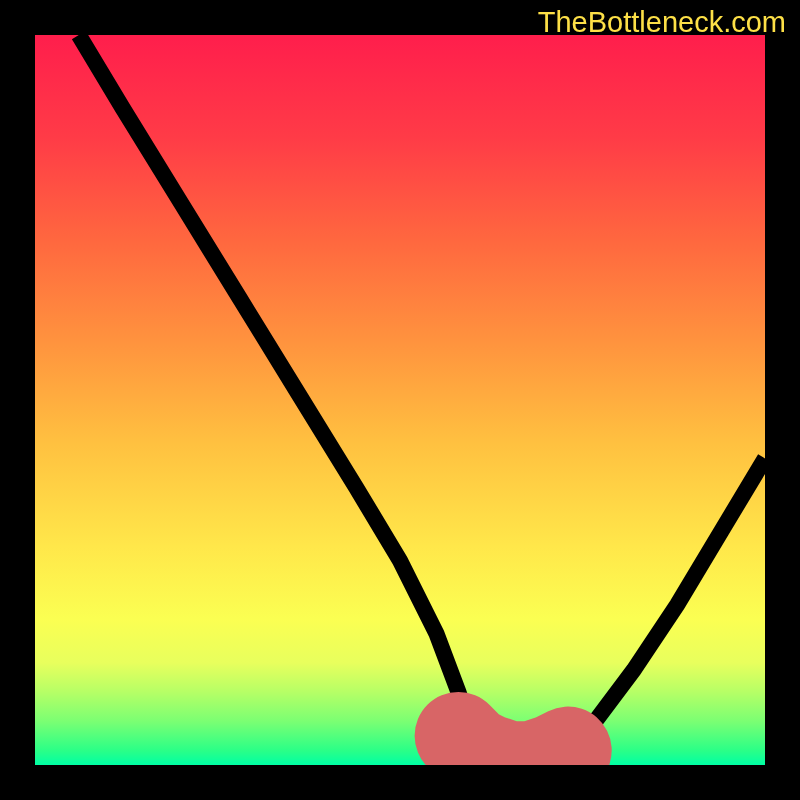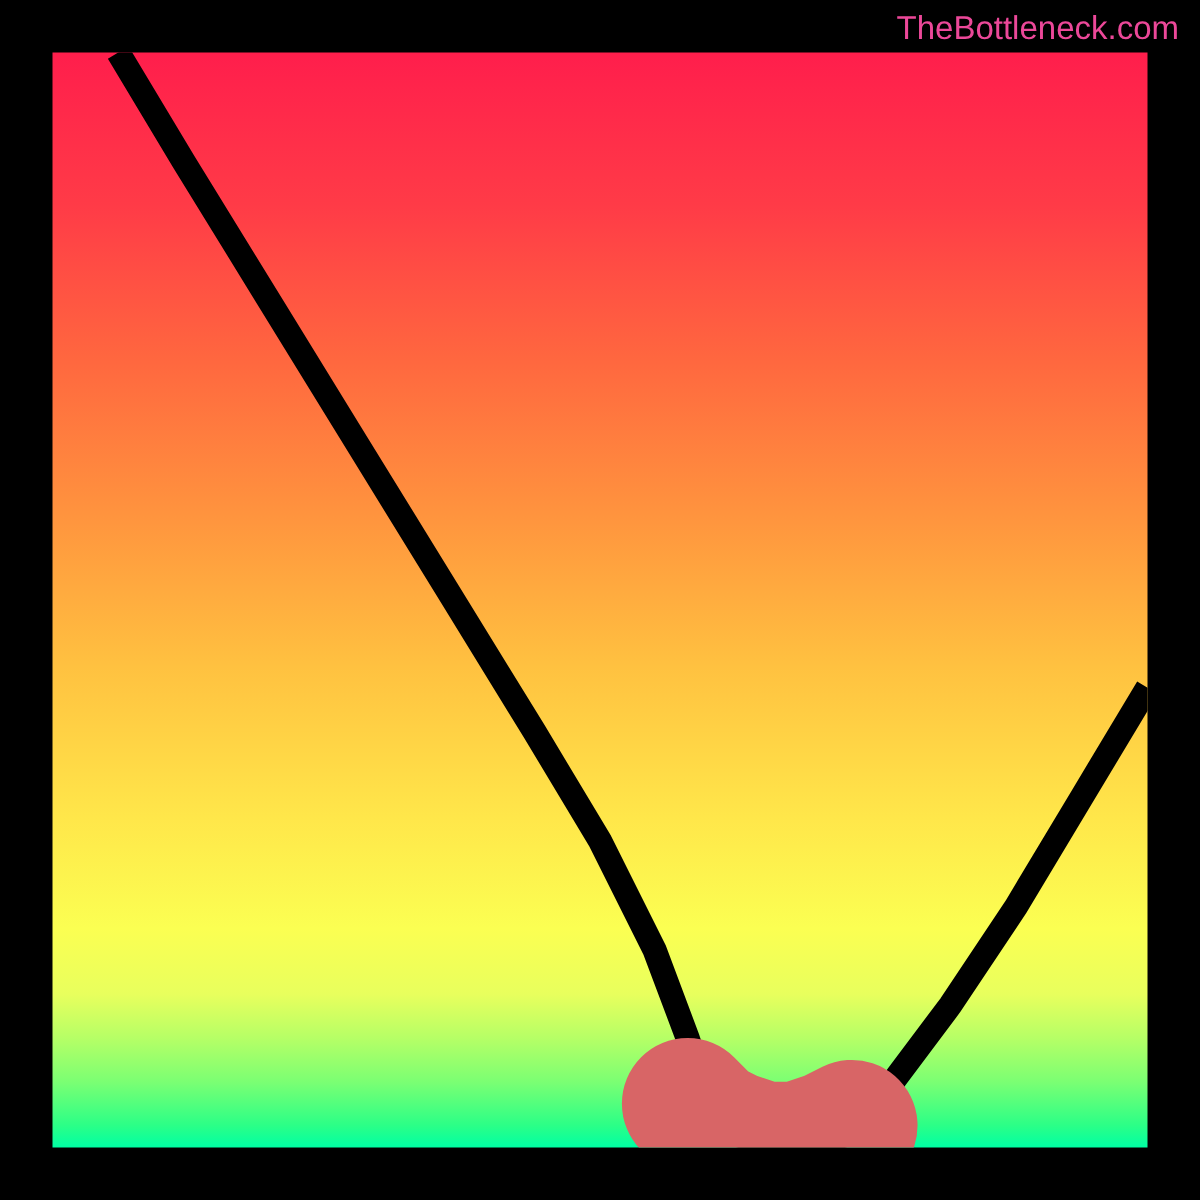--- a/index.html
+++ b/index.html
@@ -8,22 +8,22 @@
     height: 800px;
     background: #000;
     position: relative;
     font-family: Arial, Helvetica, sans-serif;
     overflow: hidden;
   }
   .attribution {
     position: absolute;
     top: 6px;
     right: 14px;
-    color: #ec4899;
-    font-size: 22px;
+    color: #fde047;
+    font-size: 29px;
     font-weight: 500;
     z-index: 10;
   }
   .plot-area {
     position: absolute;
     left: 35px;
     top: 35px;
     width: 730px;
     height: 730px;
   }

